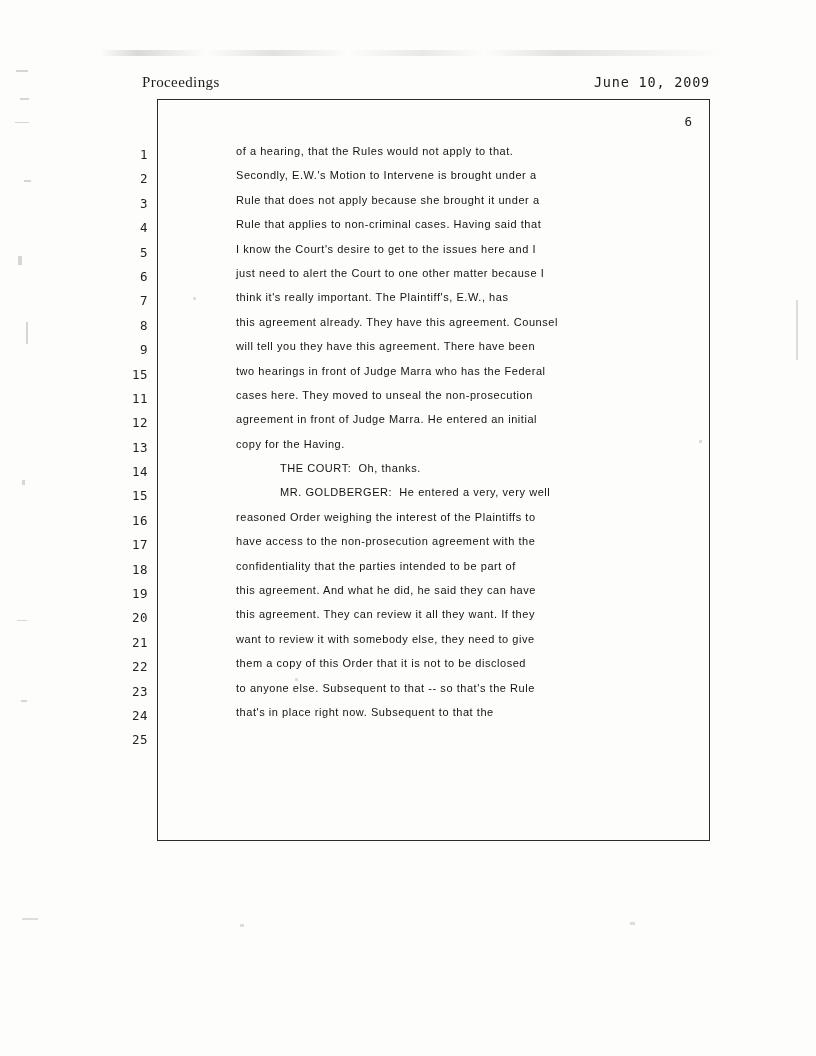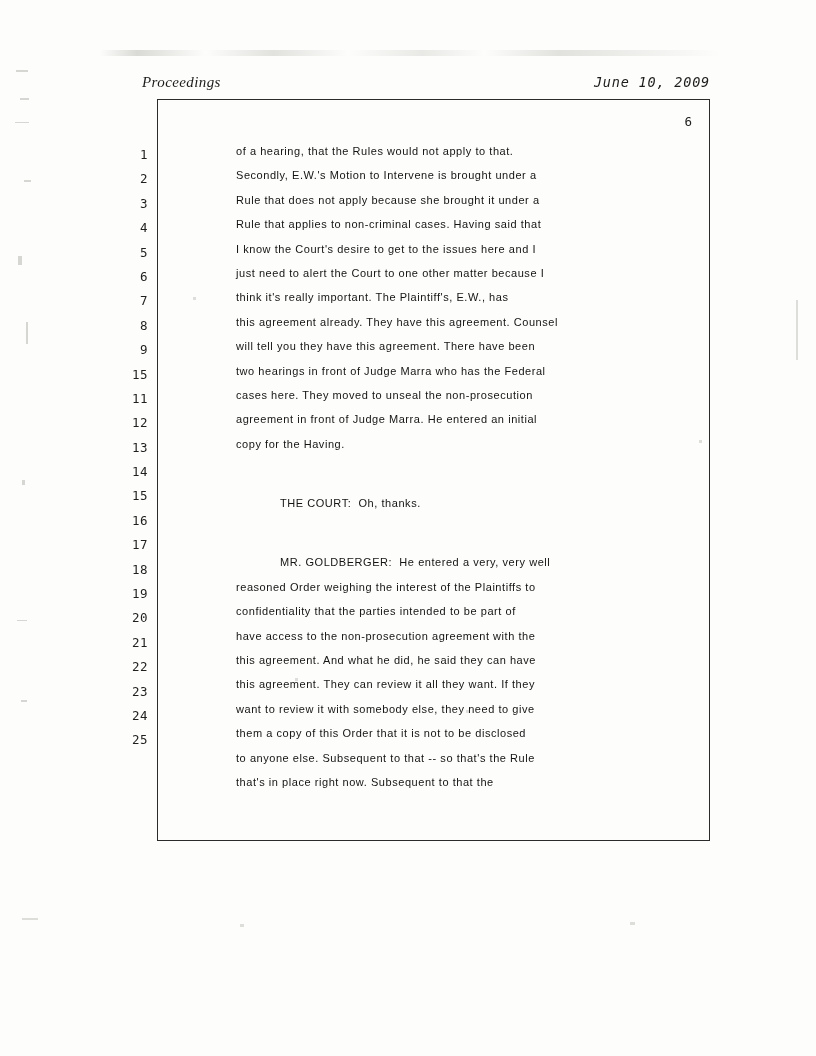--- a/index.html
+++ b/index.html
@@ -23,21 +23,20 @@
     background: #fdfdfb;
   }
 
   
   .doc-header {
     position: absolute;
     top: 74px;
     left: 142px;
     width: 568px;
     height: 20px;
-    font-style: italic;
   }
   .doc-header .label {
     position: absolute;
     left: 0;
     top: 0;
     font-family: "Liberation Serif", serif;
     font-size: 15px;
     letter-spacing: .4px;
     color: #1c1c1c;
   }
@@ -100,21 +99,20 @@
     letter-spacing: .55px;
     color: #141414;
   }
   .transcript-body .tline {
     height: 24.4px;
     line-height: 24.4px;
     white-space: pre;
   }
   .transcript-body .tline.indent {
     padding-left: 44px;
-    margin-top: 35px;
   }
 
   
   .edge-mark {
     position: absolute;
     background: #bdbdb8;
     opacity: .5;
   }
   .top-smudge {
     position: absolute;
@@ -223,21 +221,21 @@
   <div class="tline">think it's really important. The Plaintiff's, E.W., has</div>
   <div class="tline">this agreement already. They have this agreement. Counsel</div>
   <div class="tline">will tell you they have this agreement. There have been</div>
   <div class="tline">two hearings in front of Judge Marra who has the Federal</div>
   <div class="tline">cases here. They moved to unseal the non-prosecution</div>
   <div class="tline">agreement in front of Judge Marra. He entered an initial</div>
   <div class="tline">copy for the Having.</div>
   <div class="tline indent">THE COURT:  Oh, thanks.</div>
   <div class="tline indent">MR. GOLDBERGER:  He entered a very, very well</div>
   <div class="tline">reasoned Order weighing the interest of the Plaintiffs to</div>
+  <div class="tline">have access to the non-prosecution agreement with the</div>
   <div class="tline">confidentiality that the parties intended to be part of</div>
-  <div class="tline">have access to the non-prosecution agreement with the</div>
   <div class="tline">this agreement. And what he did, he said they can have</div>
   <div class="tline">this agreement. They can review it all they want. If they</div>
   <div class="tline">want to review it with somebody else, they need to give</div>
   <div class="tline">them a copy of this Order that it is not to be disclosed</div>
   <div class="tline">to anyone else. Subsequent to that -- so that's the Rule</div>
   <div class="tline">that's in place right now. Subsequent to that the</div>
 </div>
 
 </body></html>

